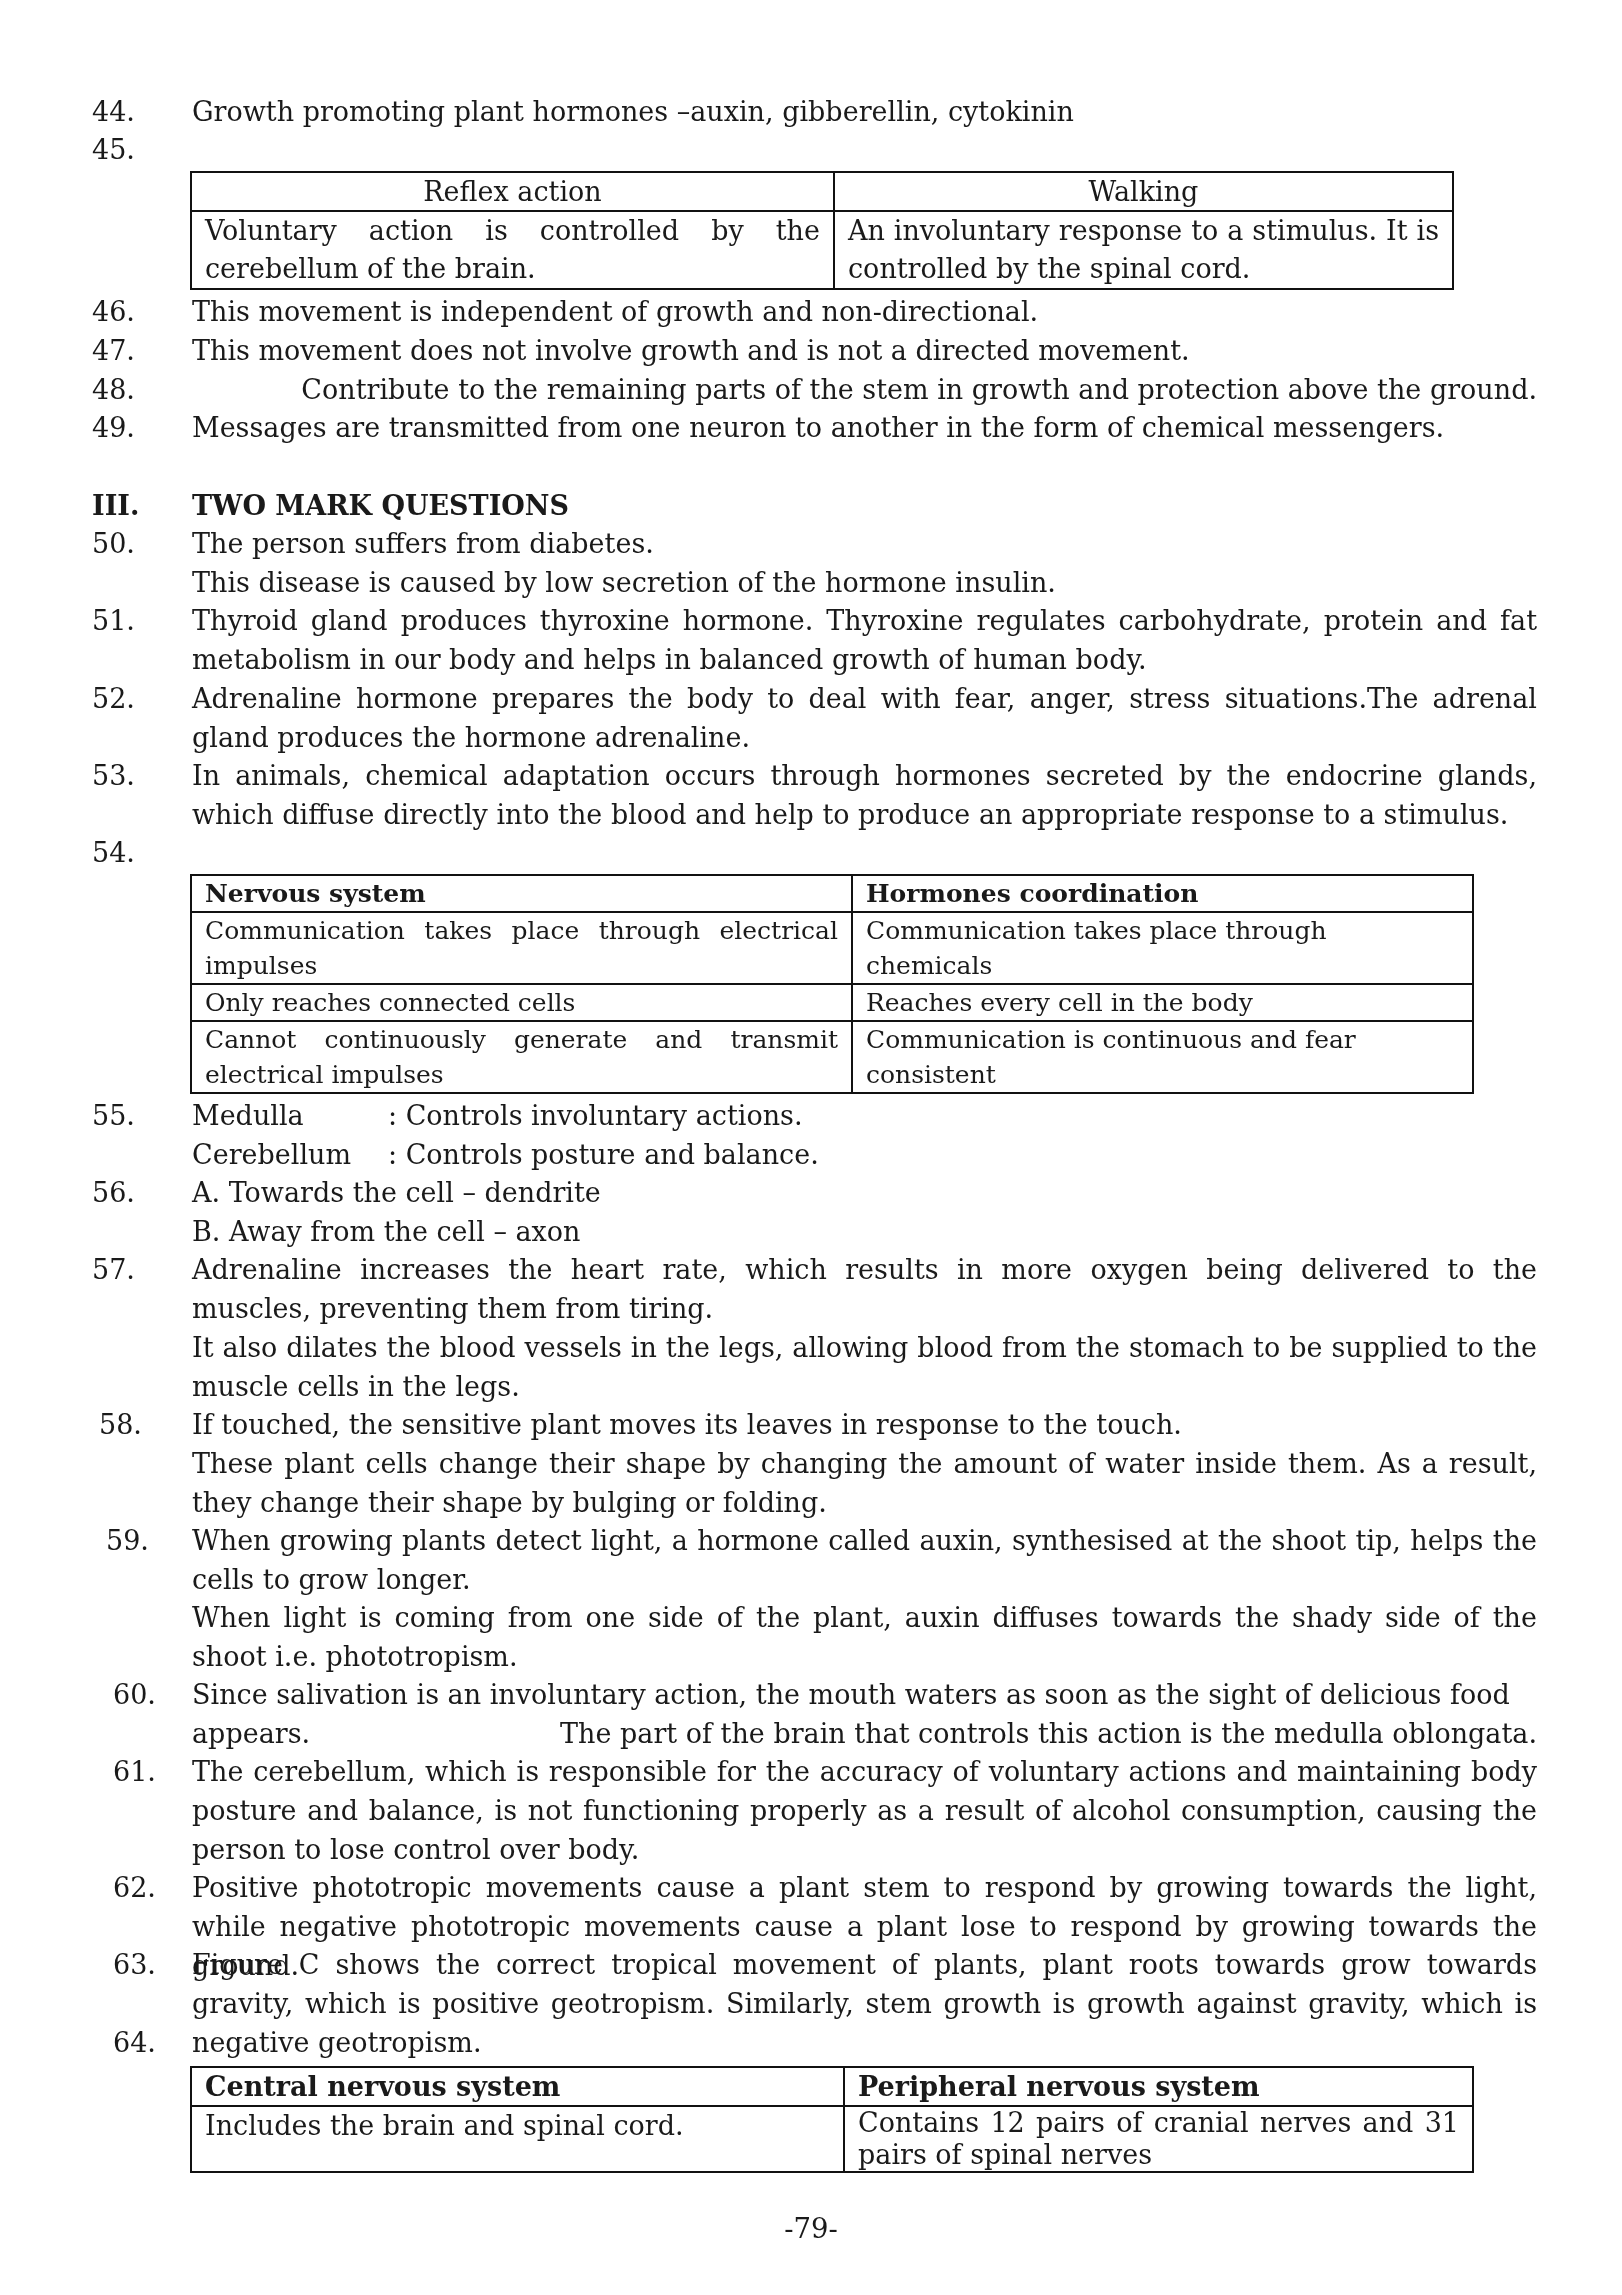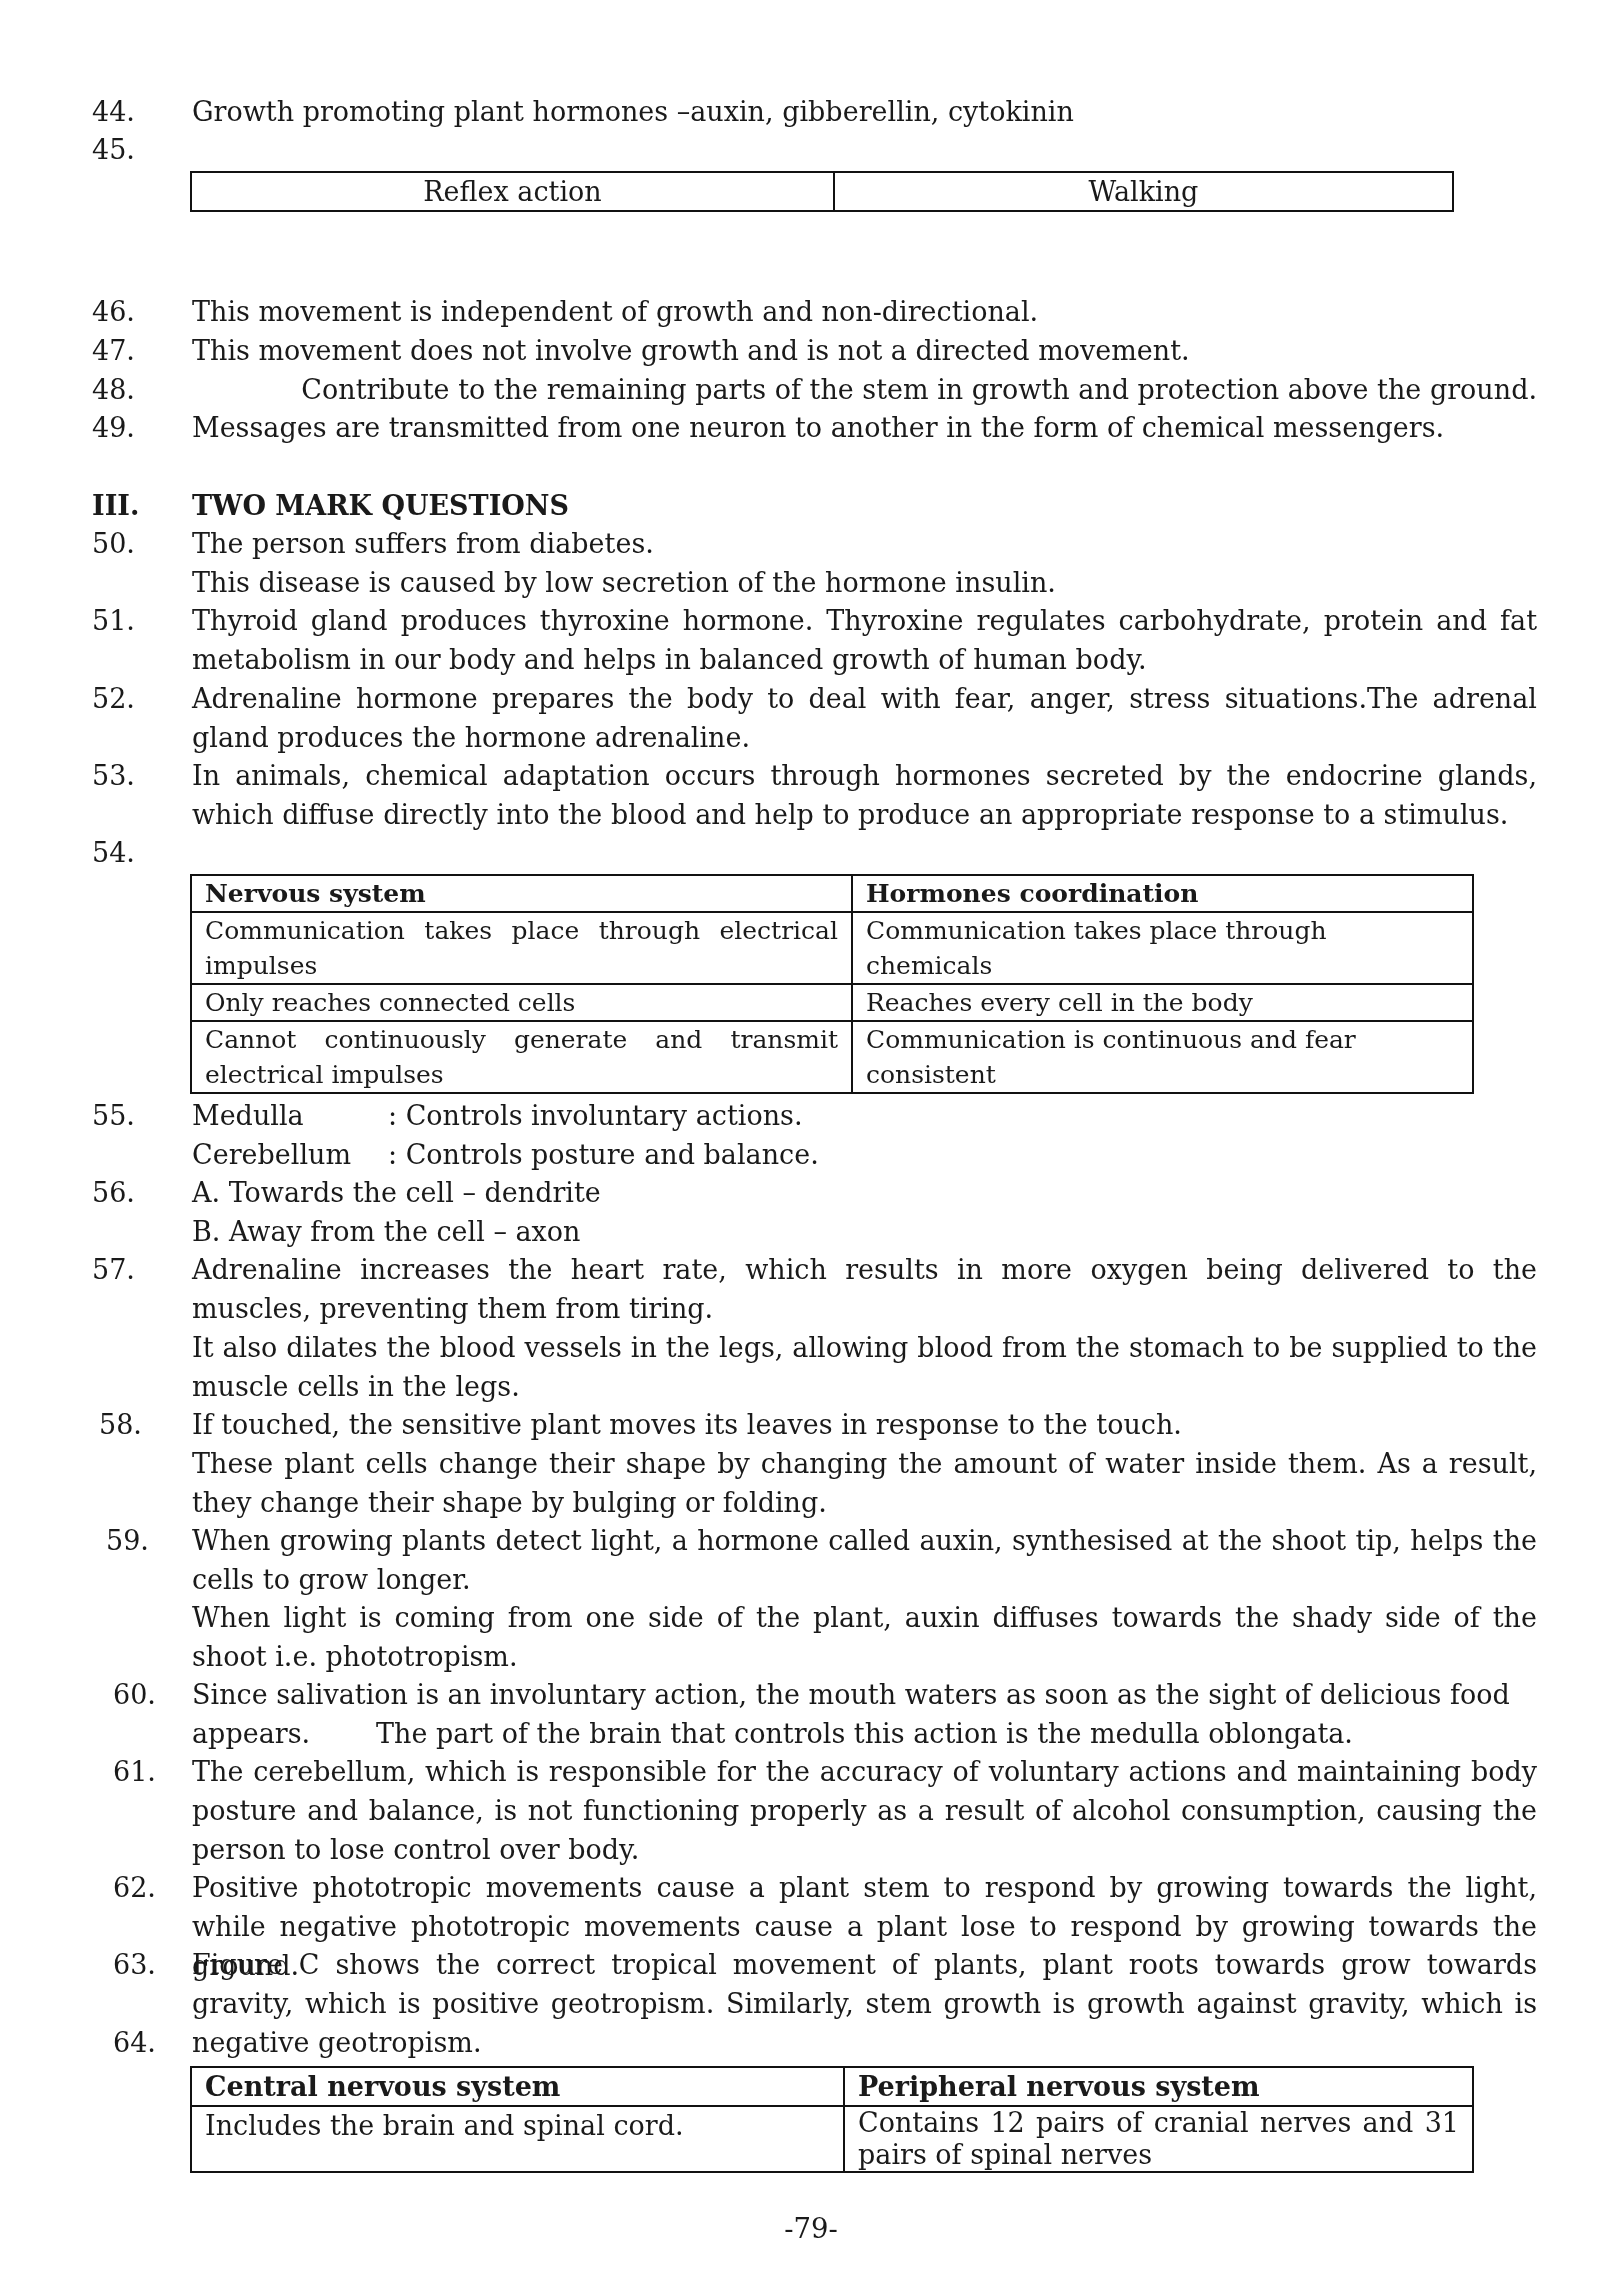--- a/index.html
+++ b/index.html
@@ -35,20 +35,24 @@
 
   <div class="row" style="top:130px">
     <span class="num">45.</span>
   </div>
   <table class="t1" style="left:190px; top:171px; width:1264px;">
     <tbody>
         <tr>
       <td class="center" style="width:615px">Reflex action</td>
       <td class="center">Walking</td>
     </tr>
+    <tr>
+      <td class="justify" style="line-height:38px">Voluntary action is controlled by the cerebellum of the brain.</td>
+      <td class="justify" style="line-height:38px">An involuntary response to a stimulus. It is controlled by the spinal cord.</td>
+    </tr>
   </tbody>
     </table>
 
   <div class="row" style="top:292px">
     <span class="num">46.</span>
     <span class="txt" style="text-align:left">This movement is independent of growth and non-directional.</span>
   </div>
   <div class="row" style="top:331px">
     <span class="num">47.</span>
     <span class="txt" style="text-align:left">This movement does not involve growth and is not a directed movement.</span>
@@ -156,21 +160,21 @@
   </div>
   <div class="row" style="top:1598px">
     <span class="txt">When light is coming from one side of the plant, auxin diffuses towards the shady side of the shoot i.e. phototropism.</span>
   </div>
 
   <div class="row" style="top:1675px">
     <span class="num" style="left:113px">60.</span>
     <span class="txt" style="text-align:left">Since salivation is an involuntary action, the mouth waters as soon as the sight of delicious food appears.</span>
   </div>
   <div class="row" style="top:1714px">
-    <span class="txt" style="text-align:center">The part of the brain that controls this action is the medulla oblongata.</span>
+    <span class="txt" style="text-align:right">The part of the brain that controls this action is the medulla oblongata.</span>
   </div>
 
   <div class="row" style="top:1752px">
     <span class="num" style="left:113px">61.</span>
     <span class="txt">The cerebellum, which is responsible for the accuracy of voluntary actions and maintaining body posture and balance, is not functioning properly as a result of alcohol consumption, causing the person to lose control over body.</span>
   </div>
 
   <div class="row" style="top:1868px">
     <span class="num" style="left:113px">62.</span>
     <span class="txt">Positive phototropic movements cause a plant stem to respond by growing towards the light, while negative phototropic movements cause a plant lose to respond by growing towards the ground.</span>

